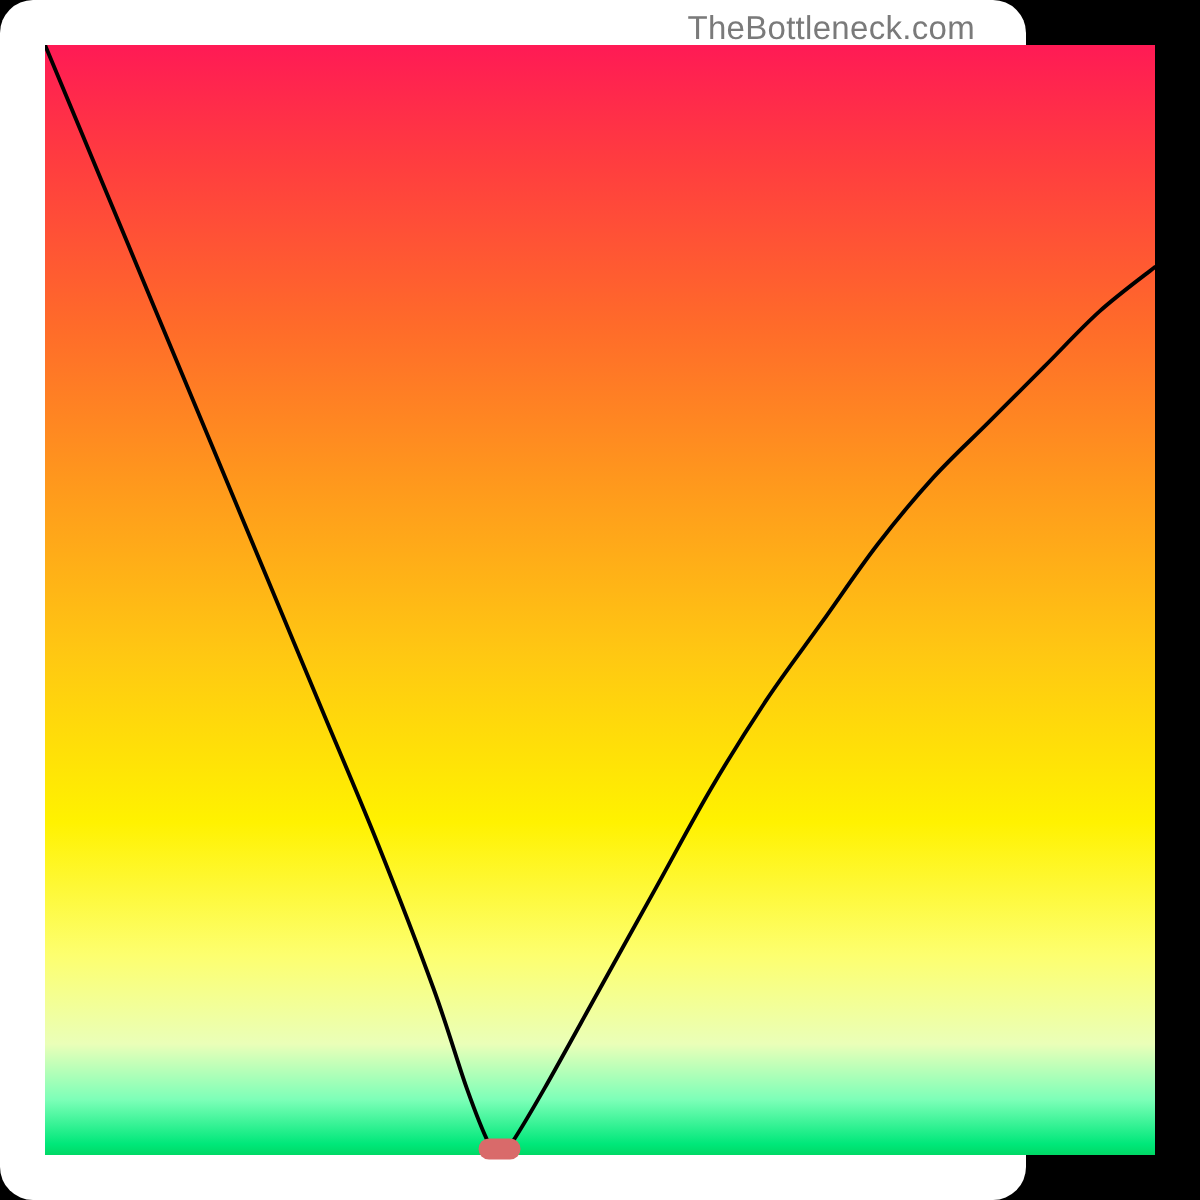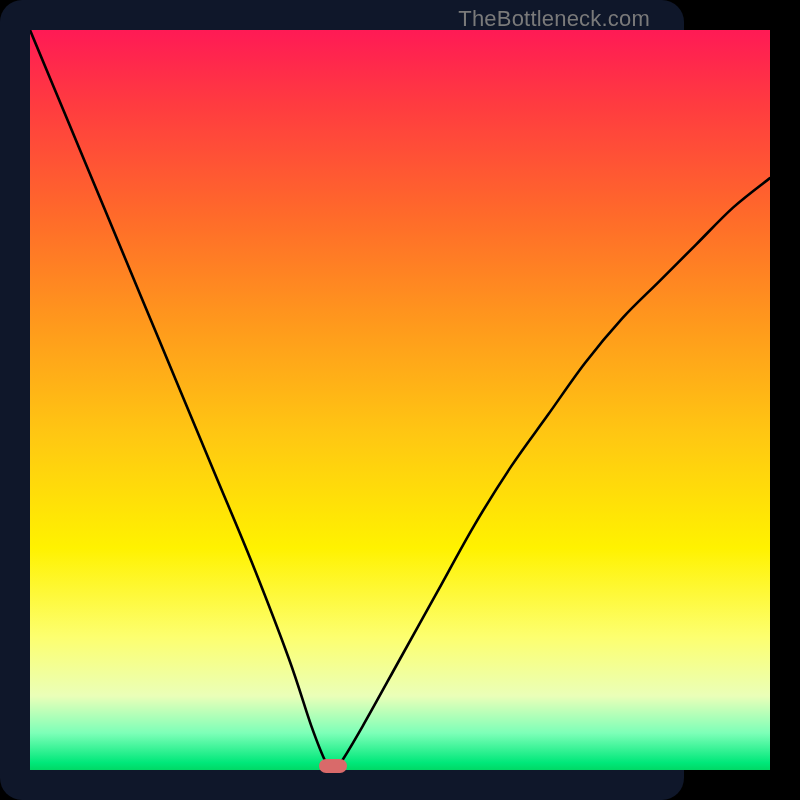--- a/index.html
+++ b/index.html
@@ -10,21 +10,21 @@
     background: #000;
     position: relative;
     font-family: Arial, Helvetica, sans-serif;
   }
   .outer-frame {
     position: absolute;
     top: 0;
     left: 0;
     width: 684px;
     height: 800px;
-    background: #0f172a;
+    background: #ffffff;
     border-radius: 22px;
   }
   .plot-area {
     position: absolute;
     top: 30px;
     left: 30px;
     width: 740px;
     height: 740px;
     background: linear-gradient(
       to bottom,

